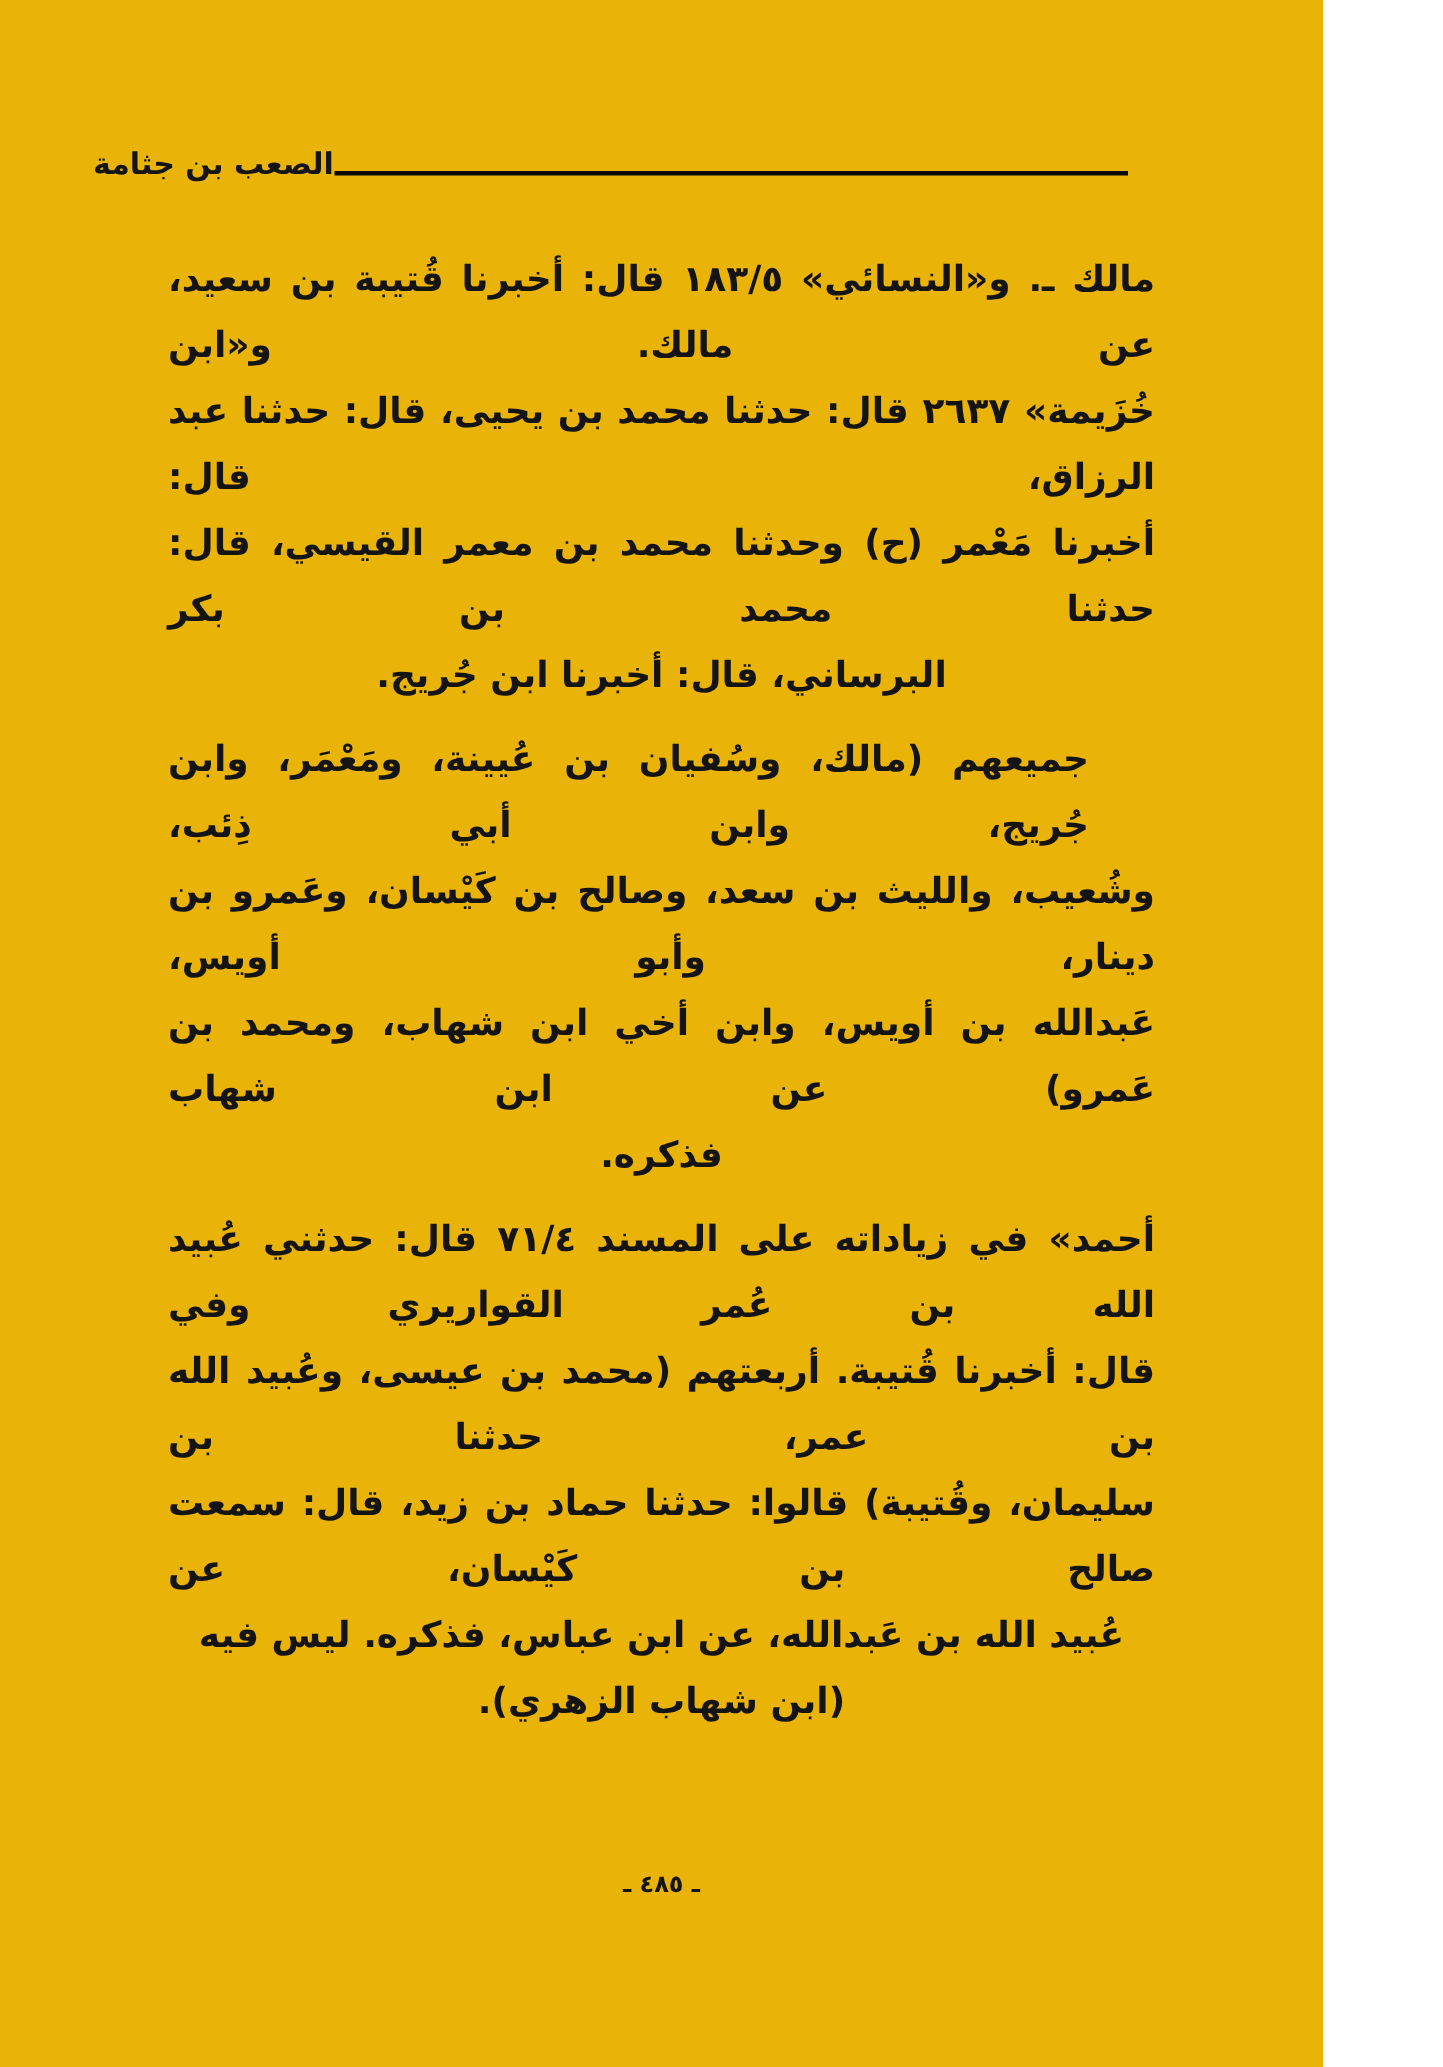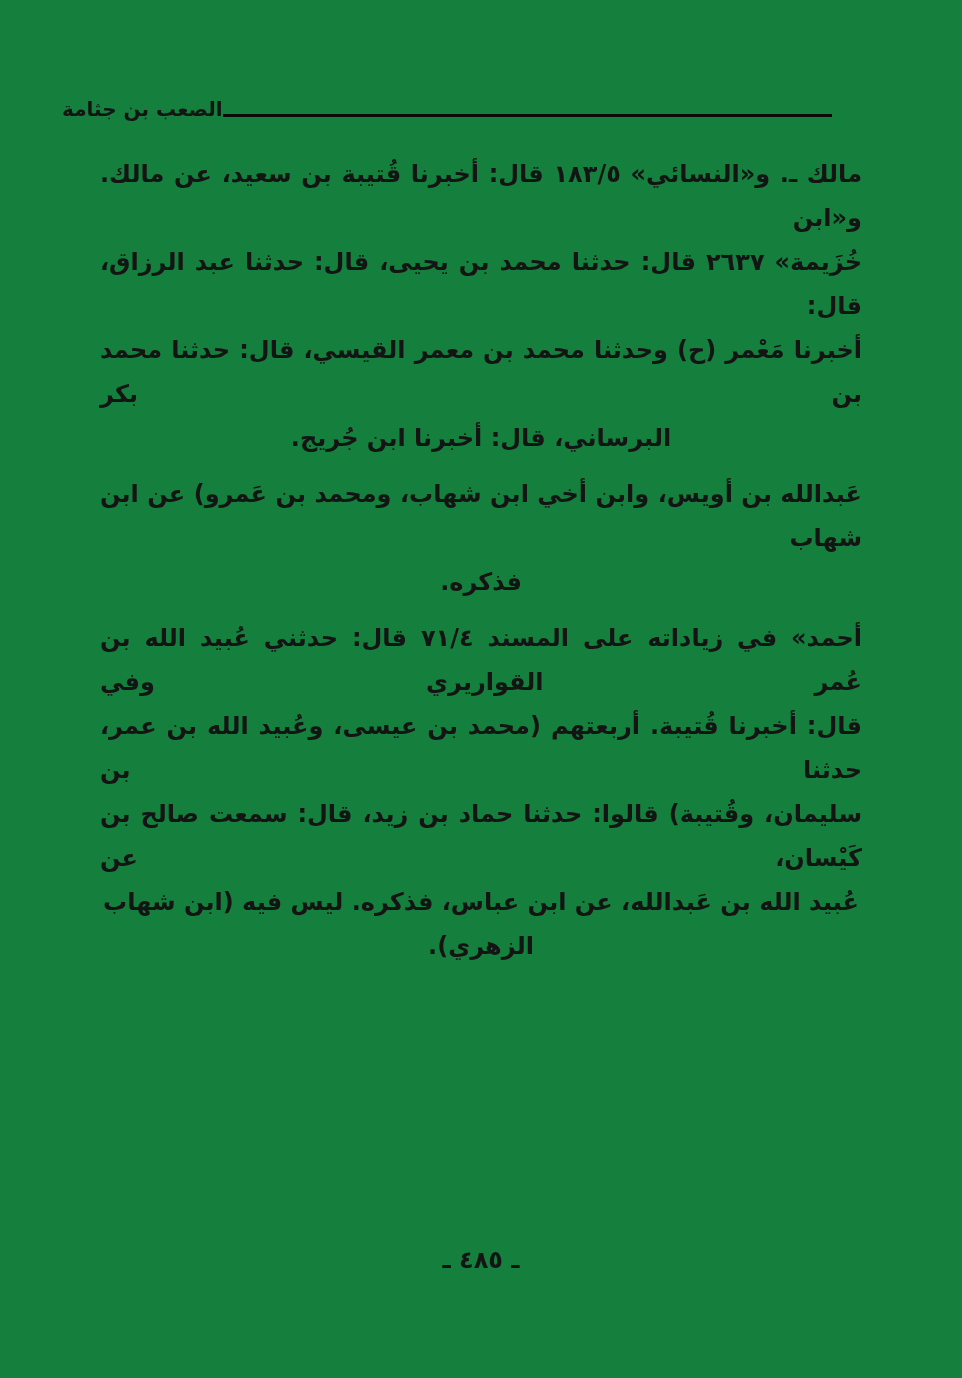--- a/index.html
+++ b/index.html
@@ -1,19 +1,19 @@
 <!DOCTYPE html>
 <html lang="ar"><head>
 <meta charset="utf-8">
 <style>
   html,body { margin:0; padding:0; background:#ffffff; }
   .page {
     position:relative;
-    width:962px; height:1378px;
-    background:#15803d;
+    width:882px; height:1378px;
+    background:#eab308;
     color:#141414;
     font-family:"DejaVu Sans", sans-serif;
     overflow:hidden;
   }
   
   .hdr {
     position:absolute; top:96px; left:62px; right:100px;
     display:flex; align-items:flex-end; direction:ltr;
   }
   .hdr-title {
@@ -25,52 +25,54 @@
     border-bottom:3px solid #0a0a0a;
     margin-bottom:5px; margin-right:30px;
   }
   
   .body-block {
     position:absolute; top:152px; right:100px; left:100px;
     direction:rtl;
     font-size:24px; font-weight:700; line-height:44px;
     text-align:justify;
   }
-  .para { margin:0; }
+  .para { margin:12px; }
   .para + .para { margin-top:12px; }
   .line { white-space:nowrap; }
   .line.fill { text-align:justify; text-align-last:justify; white-space:normal; }
   .line.last { text-align:center; text-align-last:auto; white-space:normal; }
   .para.body .line.indent  { padding-right:44px; }
   .para.bullet .line.indent{ padding-right:24px; }
   
   .ftr {
     position:absolute; top:1246px; left:0; right:0;
     text-align:center; direction:rtl;
-    font-size:24px; font-weight:bold;
+    font-size:16px; font-weight:bold;
   }
 </style>
 </head>
 <body>
 
 <div class="page">
 
   <div class="hdr">
     <span class="hdr-title">الصعب بن جثامة</span>
     <span class="hdr-rule"></span>
   </div>
 
   <div class="body-block">
       <div class="para body">
         <div class="line fill">مالك ـ. و«النسائي» ١٨٣/٥ قال: أخبرنا قُتيبة بن سعيد، عن مالك. و«ابن</div>
         <div class="line fill">خُزَيمة» ٢٦٣٧ قال: حدثنا محمد بن يحيى، قال: حدثنا عبد الرزاق، قال:</div>
         <div class="line fill">أخبرنا مَعْمر (ح) وحدثنا محمد بن معمر القيسي، قال: حدثنا محمد بن بكر</div>
         <div class="line last">البرساني، قال: أخبرنا ابن جُريج.</div>
       </div>
       <div class="para body">
+        <div class="line fill indent">جميعهم (مالك، وسُفيان بن عُيينة، ومَعْمَر، وابن جُريج، وابن أبي ذِئب،</div>
+        <div class="line fill">وشُعيب، والليث بن سعد، وصالح بن كَيْسان، وعَمرو بن دينار، وأبو أويس،</div>
         <div class="line fill">عَبدالله بن أويس، وابن أخي ابن شهاب، ومحمد بن عَمرو) عن ابن شهاب</div>
         <div class="line last">فذكره.</div>
       </div>
       <div class="para bullet">
         <div class="line fill">أحمد» في زياداته على المسند ٧١/٤ قال: حدثني عُبيد الله بن عُمر القواريري وفي</div>
         <div class="line fill">قال: أخبرنا قُتيبة. أربعتهم (محمد بن عيسى، وعُبيد الله بن عمر، حدثنا بن</div>
         <div class="line fill">سليمان، وقُتيبة) قالوا: حدثنا حماد بن زيد، قال: سمعت صالح بن كَيْسان، عن</div>
         <div class="line last">عُبيد الله بن عَبدالله، عن ابن عباس، فذكره. ليس فيه (ابن شهاب الزهري).</div>
       </div>
     </div>

